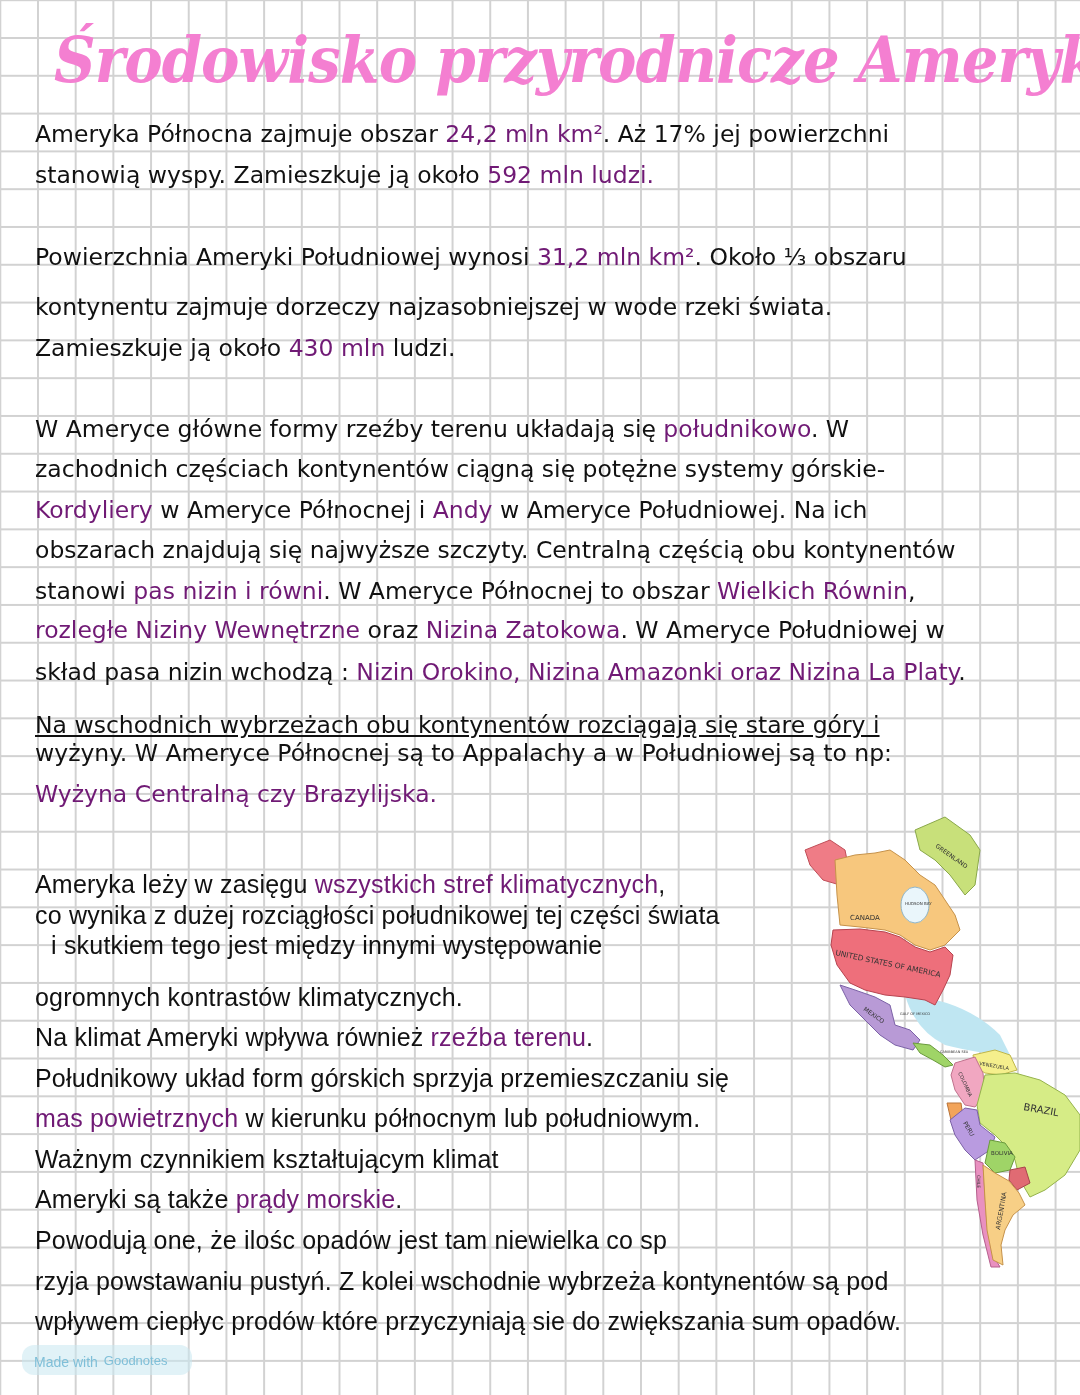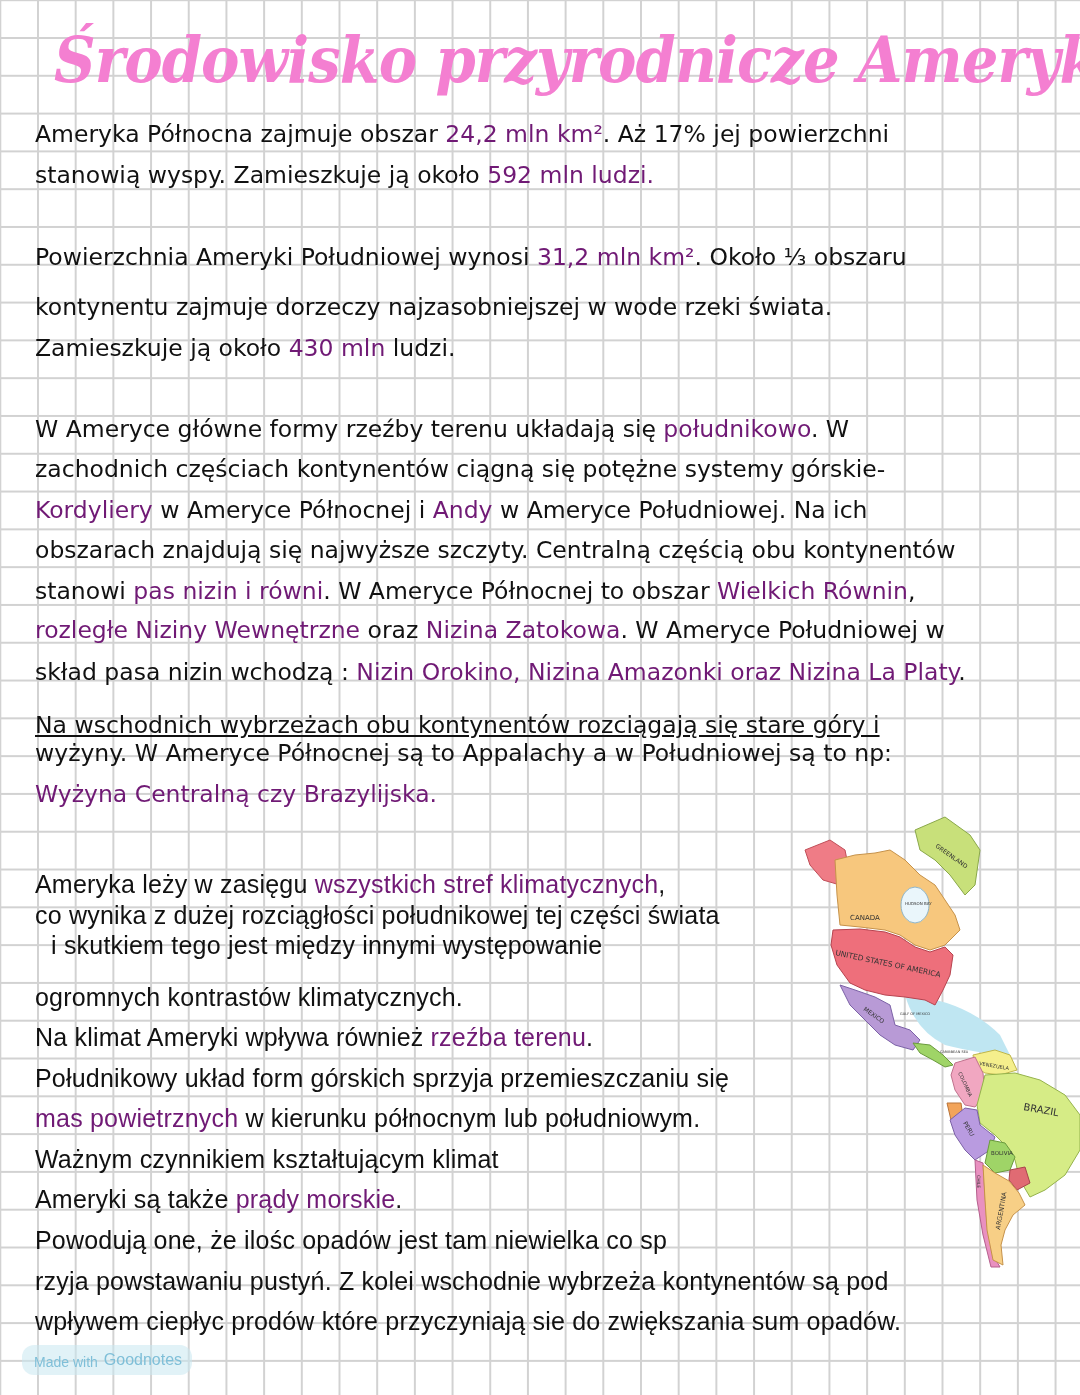--- a/index.html
+++ b/index.html
@@ -74,21 +74,21 @@
       border-radius: 12px;
       background: rgba(200, 232, 240, 0.55);
       display: flex;
       align-items: center;
       padding-left: 12px;
       box-sizing: border-box;
       color: #7fbfd8;
       font-family: "Liberation Sans", sans-serif;
     }
     .goodnotes-badge .small { font-size: 14px; margin-right: 6px; margin-top: 3px; }
-    .goodnotes-badge .brand { font-size: 16px; }
+    .goodnotes-badge .brand { font-size: 13px; }
   </style>
 </head>
 <body>
 
 <div class="page-title">Środowisko przyrodnicze Ameryki</div>
 
 <div class="text-block" style="top:118px;">
   <div class="line" style="top:0px;"><span>Ameryka Północna zajmuje obszar </span><span class="hl">24,2 mln km²</span><span>. Aż 17% jej powierzchni</span></div>
   <div class="line" style="top:41px;"><span>stanowią wyspy. Zamieszkuje ją około </span><span class="hl">592 mln ludzi.</span></div>
 </div>

